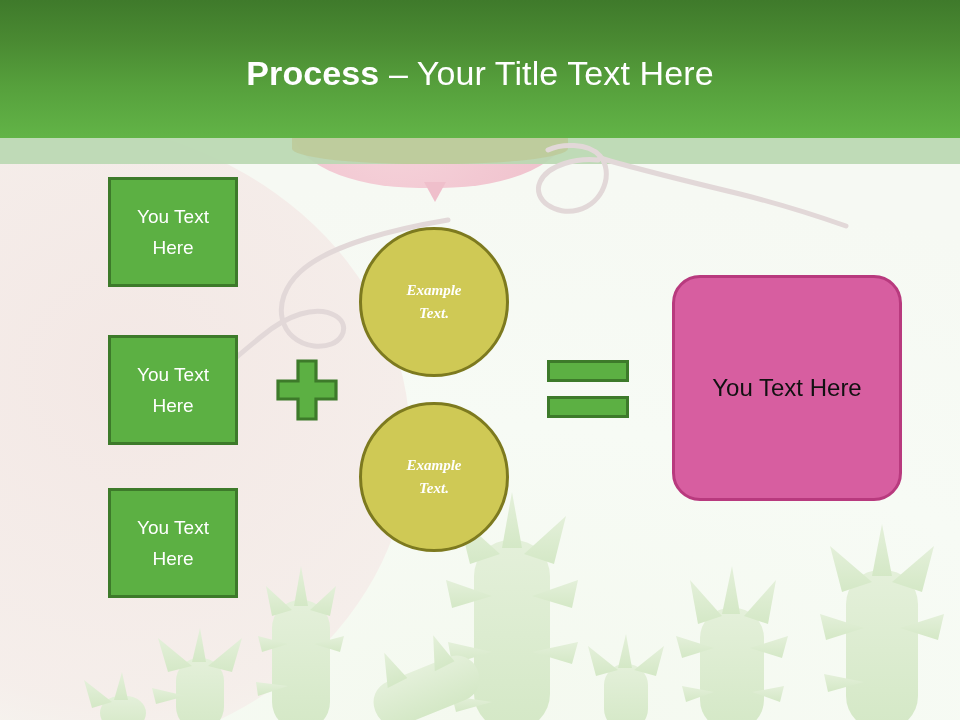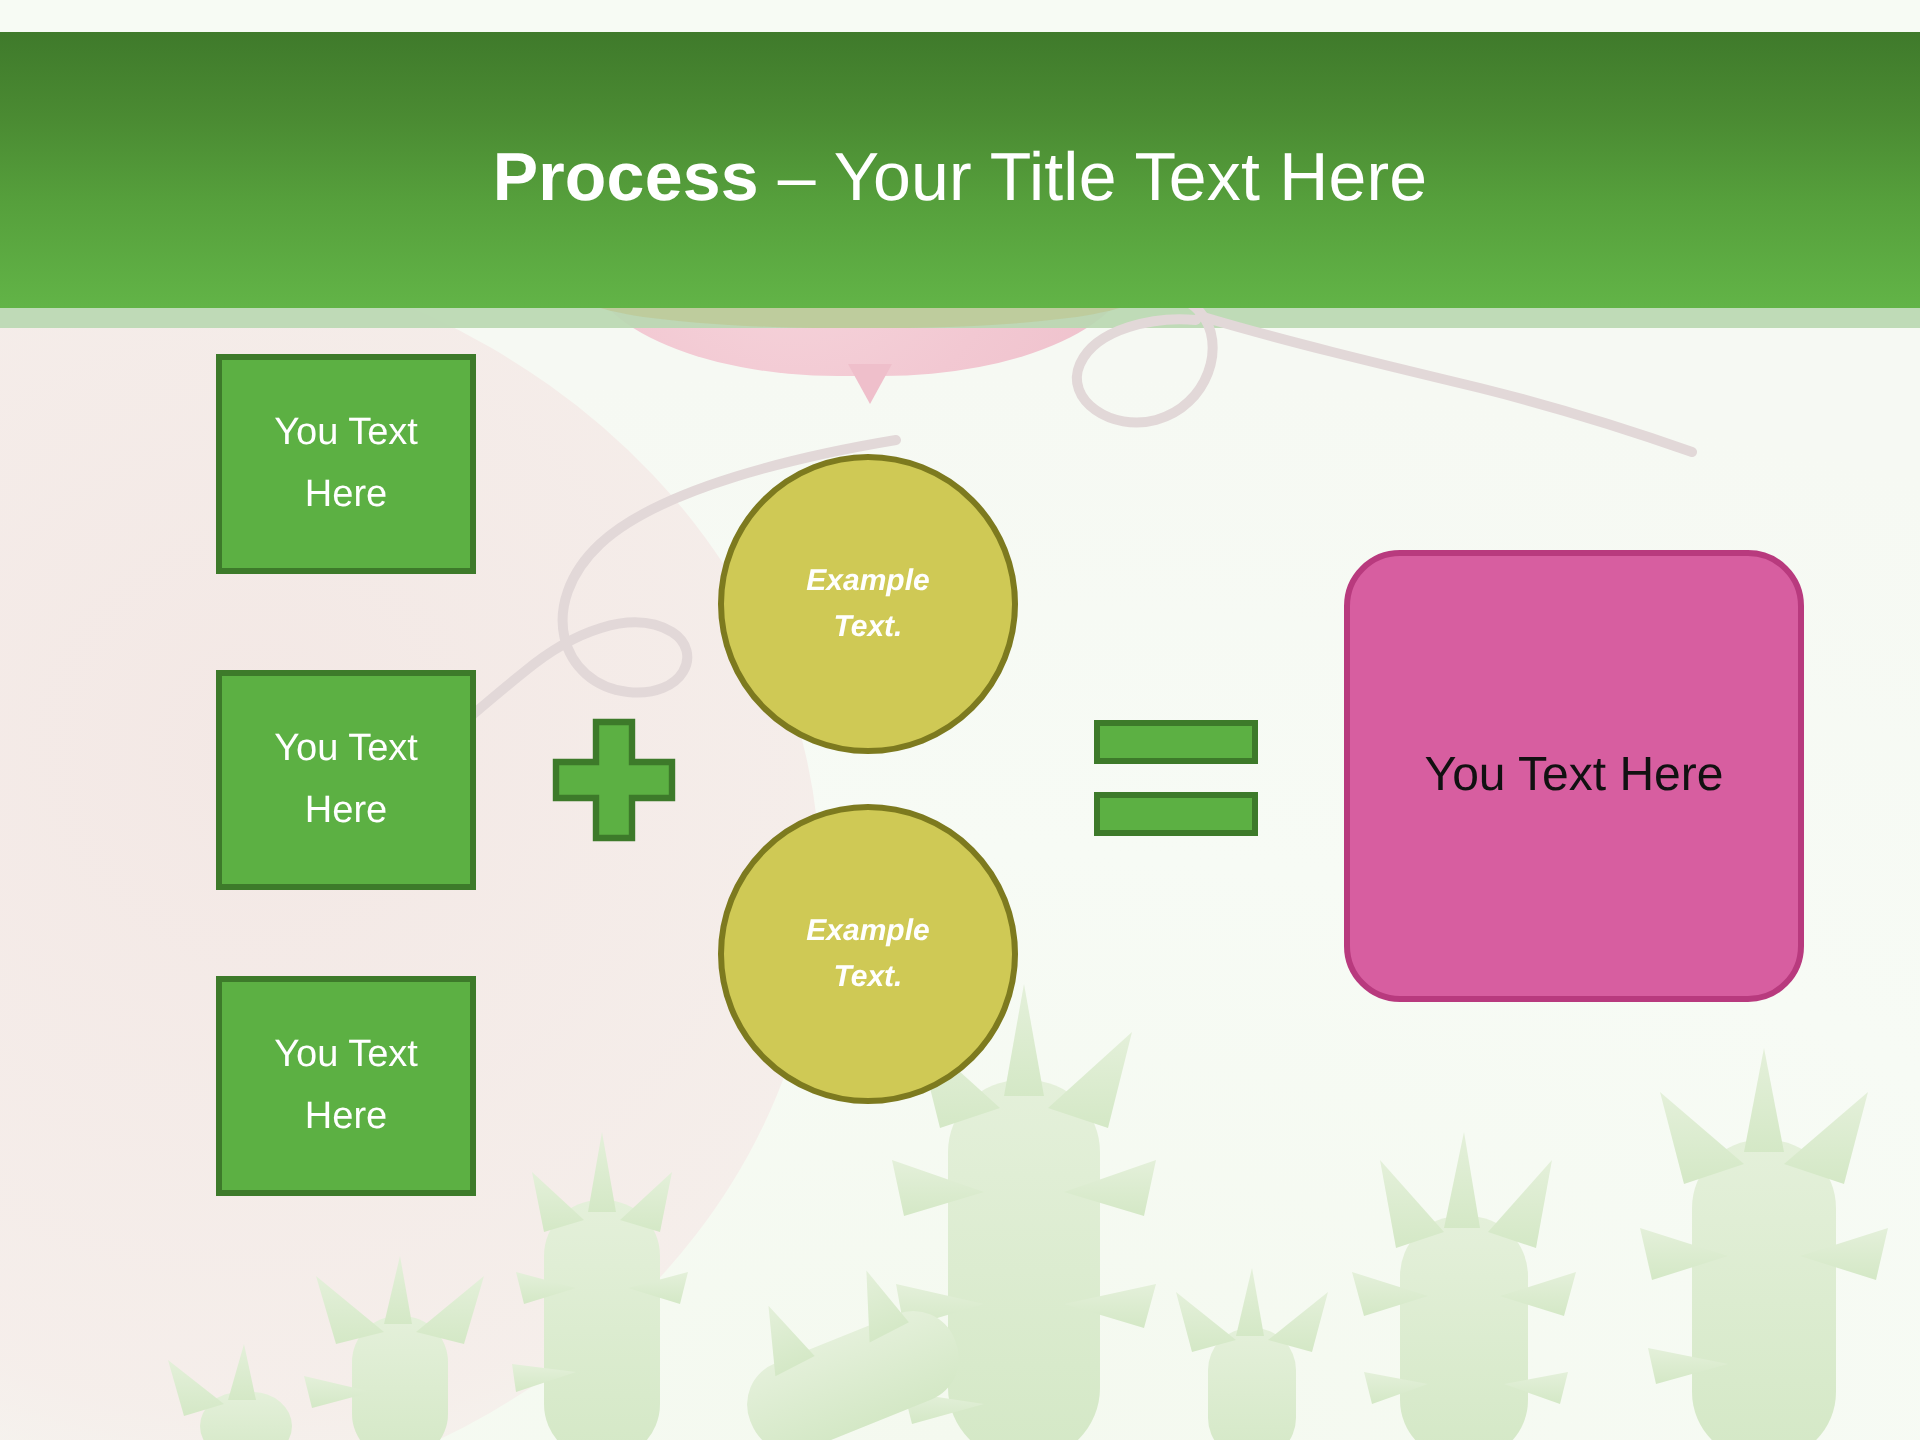--- a/index.html
+++ b/index.html
@@ -82,21 +82,21 @@
   
   .cacti {
     position: absolute;
     left: 0; bottom: 0;
     width: 960px; height: 300px;
   }
 
   
   .header {
     position: absolute;
-    left: 0; top: 16px;
+    left: 0; top: 0;
     width: 960px; height: 138px;
     background: linear-gradient(to bottom, #3f7a2b 0%, #4a8a32 30%, #56a03c 62%, #62b447 100%);
     display: flex;
     align-items: center;
     justify-content: center;
   }
   .title {
     color: #ffffff;
     font-size: 34px;
     letter-spacing: 0.1px;
@@ -145,20 +145,21 @@
     display: flex;
     flex-direction: column;
     align-items: center;
     justify-content: center;
     color: #ffffff;
     font-size: 15px;
     font-weight: bold;
     font-style: italic;
     line-height: 1.55;
     text-align: center;
+    font-family: Liberation Serif, serif;
   }
   .circle-1 { left: 359px; top: 227px; }
   .circle-2 { left: 359px; top: 402px; }
 
   .equals {
     position: absolute;
     left: 547px; top: 360px;
     width: 82px; height: 58px;
   }
   .eq-bar {

